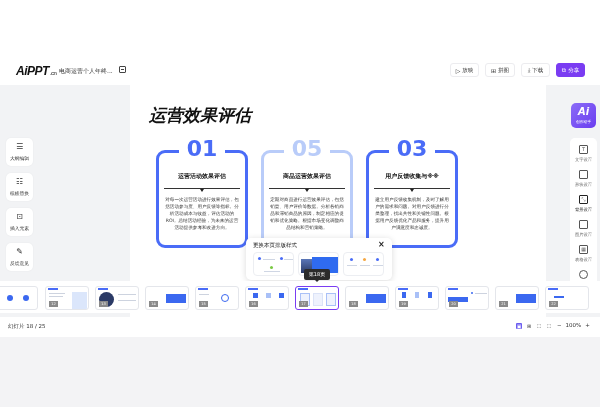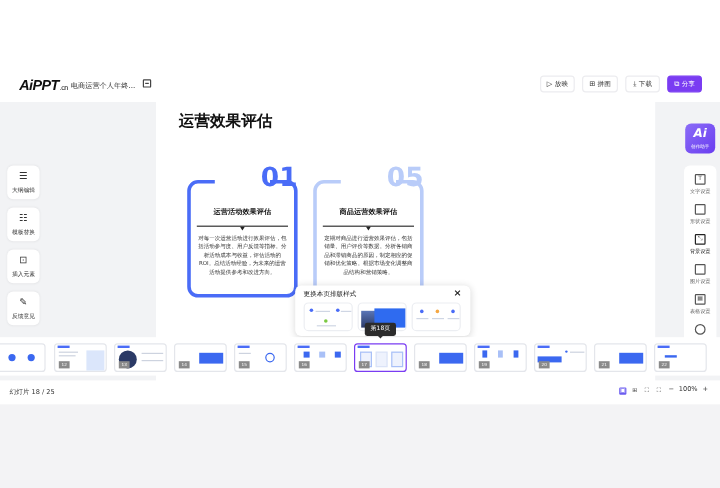--- a/index.html
+++ b/index.html
@@ -17,26 +17,26 @@
 
   .tb-btn { position: absolute; top: 8px; height: 14px; border-radius: 3px; background: #fff; border: 1px solid #ececef; font-size: 5.5px; color: #333; display: flex; align-items: center; justify-content: center; gap: 2px; }
   .tb-btn .ic { font-size: 6px; }
   .btn-play { left: 450px; width: 29px; }
   .btn-puzzle { left: 485px; width: 30px; }
   .btn-download { left: 521px; width: 29px; }
   .btn-share { left: 556px; width: 29px; background: #7a3cf2; border-color: #7a3cf2; color: #fff; }
 
   .canvas { position: absolute; left: 130px; top: 29px; width: 416px; height: 250px; background: #ffffff; overflow: hidden; }
   .corner-stripe { position: absolute; left: -8px; top: -4px; width: 40px; height: 8px; background: #4a6cf7; transform: rotate(-45deg); transform-origin: left top; }
-  .slide-title { position: absolute; left: 19px; top: 8px; font-size: 13px; font-weight: bold; color: #111; }
+  .slide-title { position: absolute; left: 19px; top: 20px; font-size: 17px; font-weight: bold; color: #111; font-style: italic; }
 
   .card { position: absolute; top: 52px; width: 92px; height: 112px; }
   .card .frame { position: absolute; left: 0; top: 14px; width: 92px; height: 98px; border: 3px solid #4a6cf7; border-radius: 9px; }
   .card.light .frame { border-color: #b9ccf9; }
-  .card .num { position: absolute; left: 0; top: 0; width: 92px; text-align: right; font-size: 22px; font-weight: bold; color: #4a6cf7; line-height: 26px; }
+  .card .num { position: absolute; left: 0; top: 0; width: 92px; text-align: center; font-size: 22px; font-weight: bold; color: #4a6cf7; line-height: 26px; }
   .card.light .num { color: #b9ccf9; }
   .card .num-bg { position: absolute; left: 23px; top: 8px; width: 46px; height: 12px; background: #fff; }
   .card .heading { position: absolute; left: 0; top: 36px; width: 92px; text-align: center; font-size: 6px; font-weight: bold; color: #111; }
   .card .divider { position: absolute; left: 8px; top: 52px; width: 76px; height: 1px; background: #333; }
   .card .arrow { position: absolute; left: 44px; top: 53px; width: 0; height: 0; border-left: 2px solid transparent; border-right: 2px solid transparent; border-top: 3px solid #222; }
   .card .body { position: absolute; left: 8px; top: 60px; width: 76px; text-align: center; font-size: 4.6px; line-height: 7px; color: #333; }
 
   .left-tools { position: absolute; left: 6px; top: 83px; width: 27px; }
   .lt { position: absolute; left: 0; width: 27px; height: 28px; background: #fff; border-radius: 5px; box-shadow: 0 0 2px rgba(0,0,0,0.06); }
   .lt .ic { position: absolute; left: 0; top: 4px; width: 27px; text-align: center; font-size: 8px; color: #333; line-height: 10px; }
@@ -127,20 +127,29 @@
     <div class="card light" style="left:131px;">
       <div class="frame"></div>
       <div class="num-bg"></div>
       <div class="num">05</div>
       <div class="heading">商品运营效果评估</div>
       <div class="divider"></div>
       <div class="arrow"></div>
       <div class="body">定期对商品进行运营效果评估，包括销量、用户评价等数据。分析各销商品和滞销商品的原因，制定相应的促销和优化策略。根据市场变化调整商品结构和营销策略。</div>
     </div>
 
+    <div class="card" style="left:236px;">
+      <div class="frame"></div>
+      <div class="num-bg"></div>
+      <div class="num">03</div>
+      <div class="heading">用户反馈收集与※※</div>
+      <div class="divider"></div>
+      <div class="arrow"></div>
+      <div class="body">建立用户反馈收集机制，及时了解用户的需求和问题。对用户反馈进行分类整理，找出共性和关键性问题。根据用户反馈优化产品和服务，提升用户满意度和忠诚度。</div>
+    </div>
   </div>
 
   <div class="left-tools">
     <div class="lt" style="top:0;">
       <div class="ic">☰</div>
       <div class="lbl">大纲编辑</div>
     </div>
     <div class="lt" style="top:35px;">
       <div class="ic">☷</div>
       <div class="lbl">模板替换</div>

